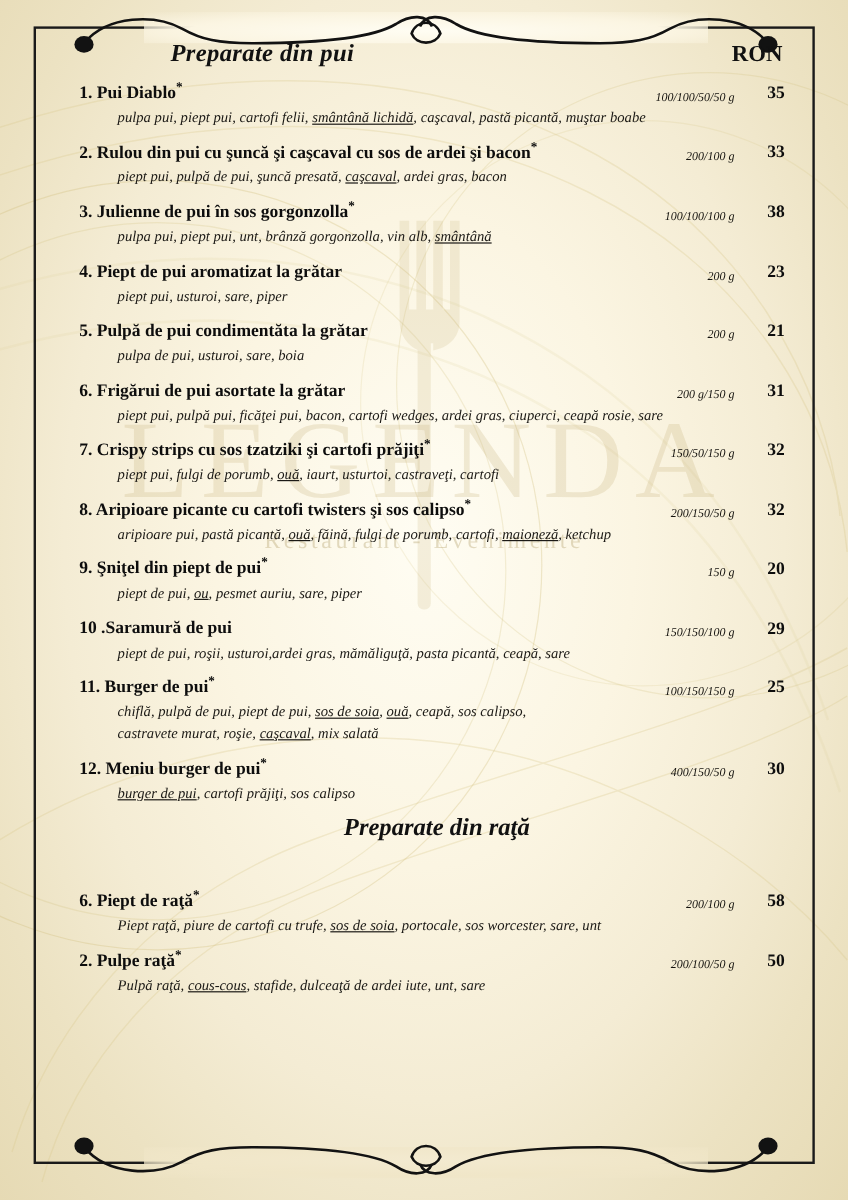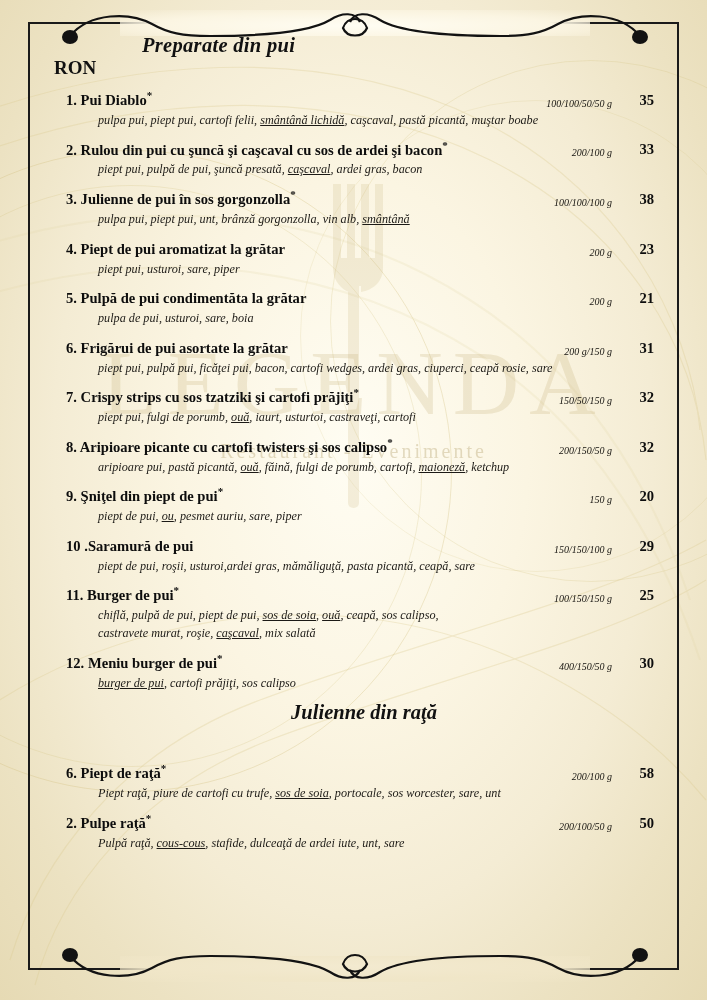--- a/index.html
+++ b/index.html
@@ -123,21 +123,20 @@
     left: 54px;
     top: 34px;
     width: 600px;
   }
 
   .section-head {
     display: flex;
     align-items: baseline;
     justify-content: space-between;
     margin-bottom: 6px;
-    flex-direction: column;
   }
   .section-title {
     font-family: "Liberation Serif", serif;
     font-style: italic;
     font-weight: bold;
     font-size: 20.5px;
     color: #111;
     letter-spacing: 0.3px;
     padding-left: 88px;
   }
@@ -405,21 +404,21 @@
           <div class="item-spacer"></div>
           <div class="item-qty">400/150/50 g</div>
           <div class="item-price">30</div>
         </div>
         <div class="item-desc"><u>burger de pui</u>, cartofi prăjiţi, sos calipso</div>
       </div>
 
     </div>
 
     <div class="duck-head">
-      <div class="duck-title">Julienne din raţă</div>
+      <div class="duck-title">Preparate din raţă</div>
     </div>
 
     <div class="items">
 
       <div class="item">
         <div class="item-main">
           <div class="item-name"><span>6. Piept de raţă</span><span class="star">*</span></div>
           <div class="item-spacer"></div>
           <div class="item-qty">200/100 g</div>
           <div class="item-price">58</div>

